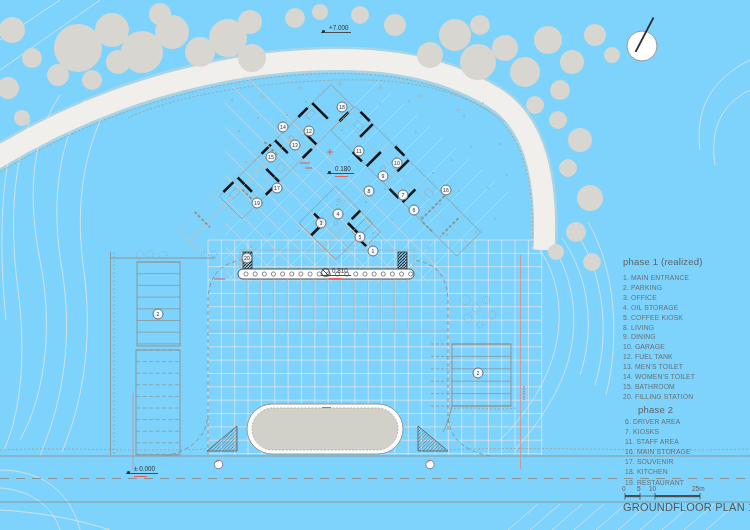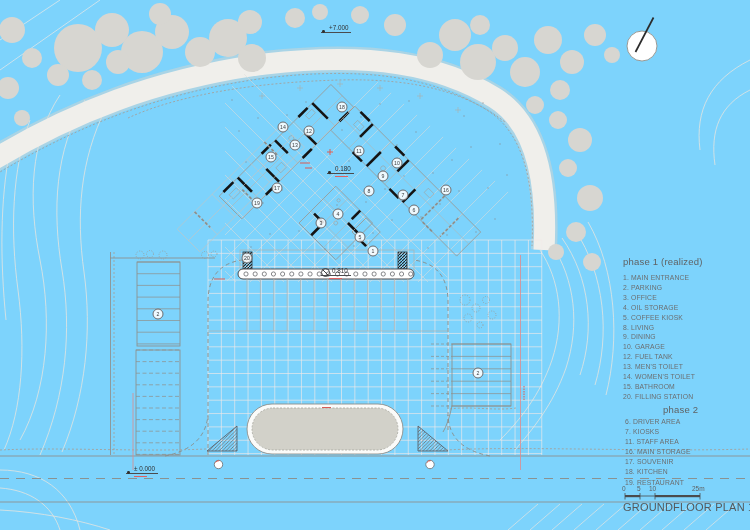--- a/index.html
+++ b/index.html
@@ -550,21 +550,21 @@
       <div class="legend-item">8. LIVING</div>
       <div class="legend-item">9. DINING</div>
       <div class="legend-item">10. GARAGE</div>
       <div class="legend-item">12. FUEL TANK</div>
       <div class="legend-item">13. MEN'S TOILET</div>
       <div class="legend-item">14. WOMEN'S TOILET</div>
       <div class="legend-item">15. BATHROOM</div>
       <div class="legend-item">20. FILLING STATION</div>
     </div>
 
-  <div class="legend-head" style="left:663px;top:404px;">phase 2</div>
+  <div class="legend-head" style="left:638px;top:404px;">phase 2</div>
   <div class="legend-list p2" style="left:625px;top:417px;">
       <div class="legend-item">6. DRIVER AREA</div>
       <div class="legend-item">7. KIOSKS</div>
       <div class="legend-item">11. STAFF AREA</div>
       <div class="legend-item">16. MAIN STORAGE</div>
       <div class="legend-item">17. SOUVENIR</div>
       <div class="legend-item">18. KITCHEN</div>
       <div class="legend-item">19. RESTAURANT</div>
     </div>
 

